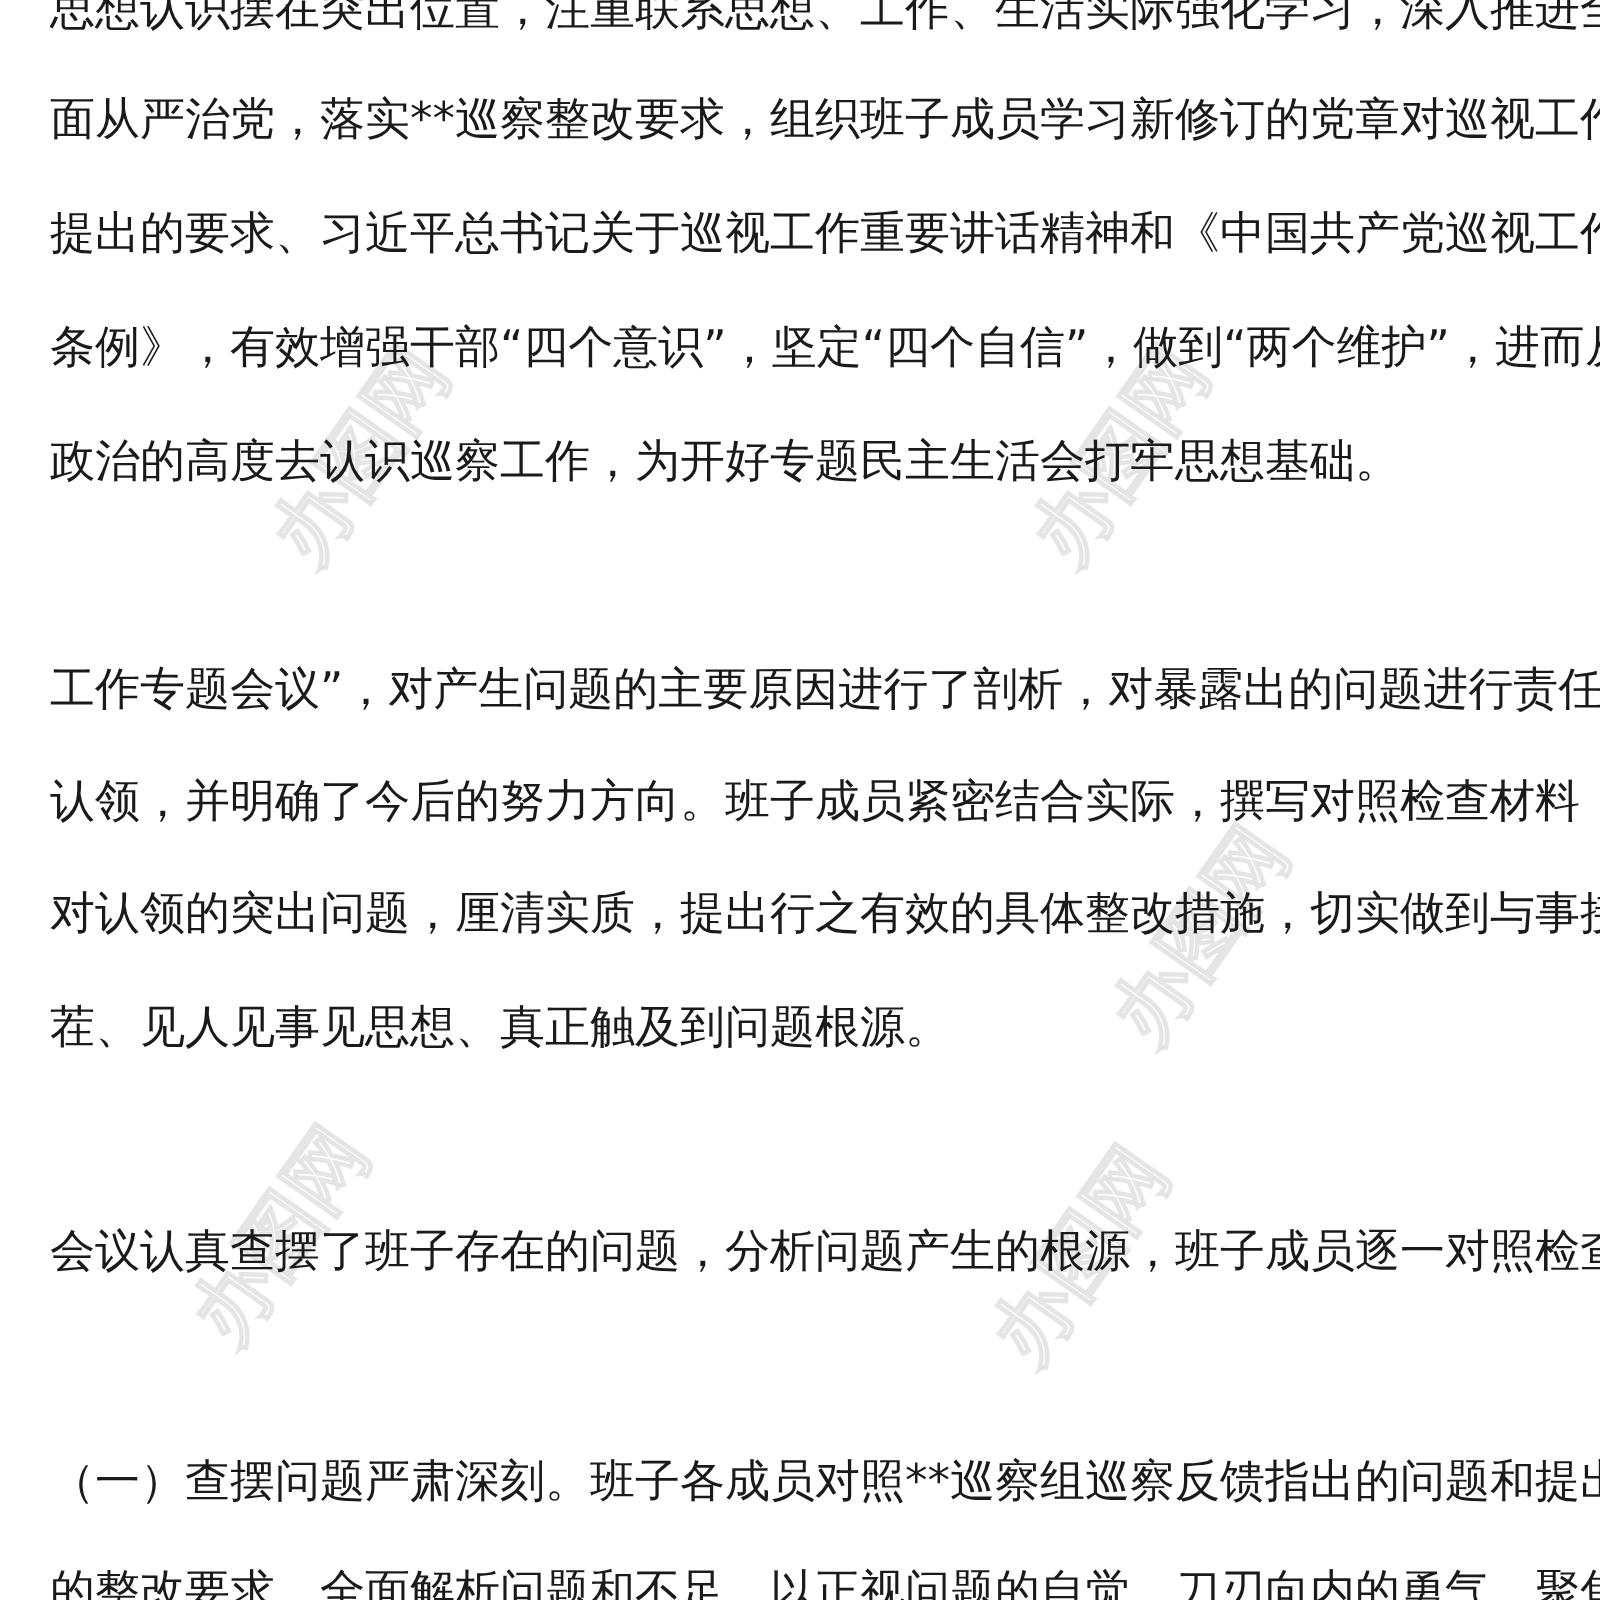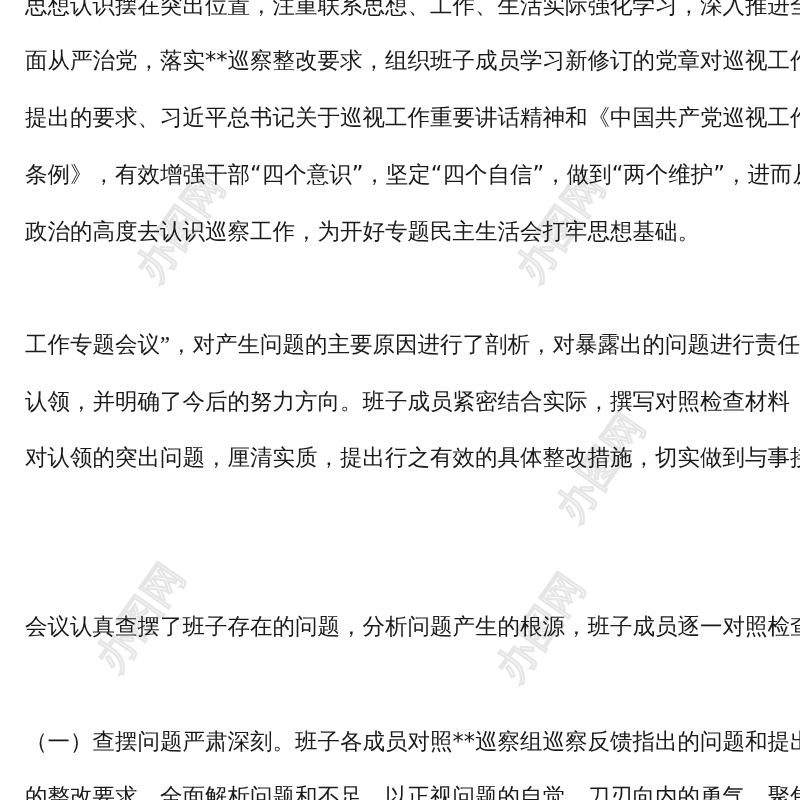--- a/index.html
+++ b/index.html
@@ -37,19 +37,20 @@
   <div class="watermark" style="left:500px; top:200px;">办图网</div>
   <div class="watermark" style="left:540px; top:440px;">办图网</div>
   <div class="watermark" style="left:80px; top:590px;">办图网</div>
   <div class="watermark" style="left:480px; top:600px;">办图网</div>
 
   <div class="line" style="top:-10px;">思想认识摆在突出位置，注重联系思想、工作、生活实际强化学习，深入推进全</div>
   <div class="line" style="top:45px;">面从严治党，落实**巡察整改要求，组织班子成员学习新修订的党章对巡视工作</div>
   <div class="line" style="top:102px;">提出的要求、习近平总书记关于巡视工作重要讲话精神和《中国共产党巡视工作</div>
   <div class="line" style="top:159px;">条例》，有效增强干部“四个意识”，坚定“四个自信”，做到“两个维护”，进而从讲</div>
   <div class="line last" style="top:216px;">政治的高度去认识巡察工作，为开好专题民主生活会打牢思想基础。</div>
-  <div class="line" style="top:330px;font-family:Liberation Serif, serif;">工作专题会议”，对产生问题的主要原因进行了剖析，对暴露出的问题进行责任</div>
+  <div class="line" style="top:330px;">工作专题会议”，对产生问题的主要原因进行了剖析，对暴露出的问题进行责任</div>
   <div class="line" style="top:386px;">认领，并明确了今后的努力方向。班子成员紧密结合实际，撰写对照检查材料，</div>
   <div class="line" style="top:442px;">对认领的突出问题，厘清实质，提出行之有效的具体整改措施，切实做到与事接</div>
+  <div class="line last" style="top:499px;">茬、见人见事见思想、真正触及到问题根源。</div>
   <div class="line" style="top:611px;">会议认真查摆了班子存在的问题，分析问题产生的根源，班子成员逐一对照检查，</div>
   <div class="line" style="top:726px;">（一）查摆问题严肃深刻。班子各成员对照**巡察组巡察反馈指出的问题和提出</div>
   <div class="line" style="top:781px;">的整改要求，全面解析问题和不足，以正视问题的自觉、刀刃向内的勇气，聚焦</div>
 </div>
 
 </body></html>

